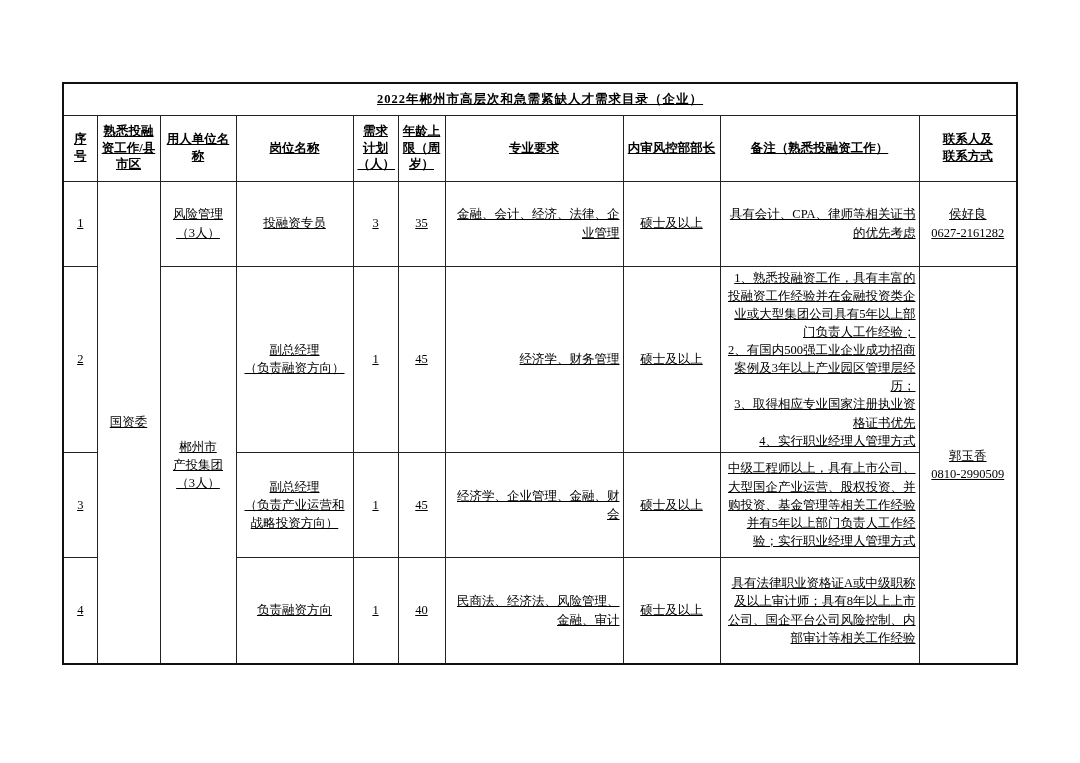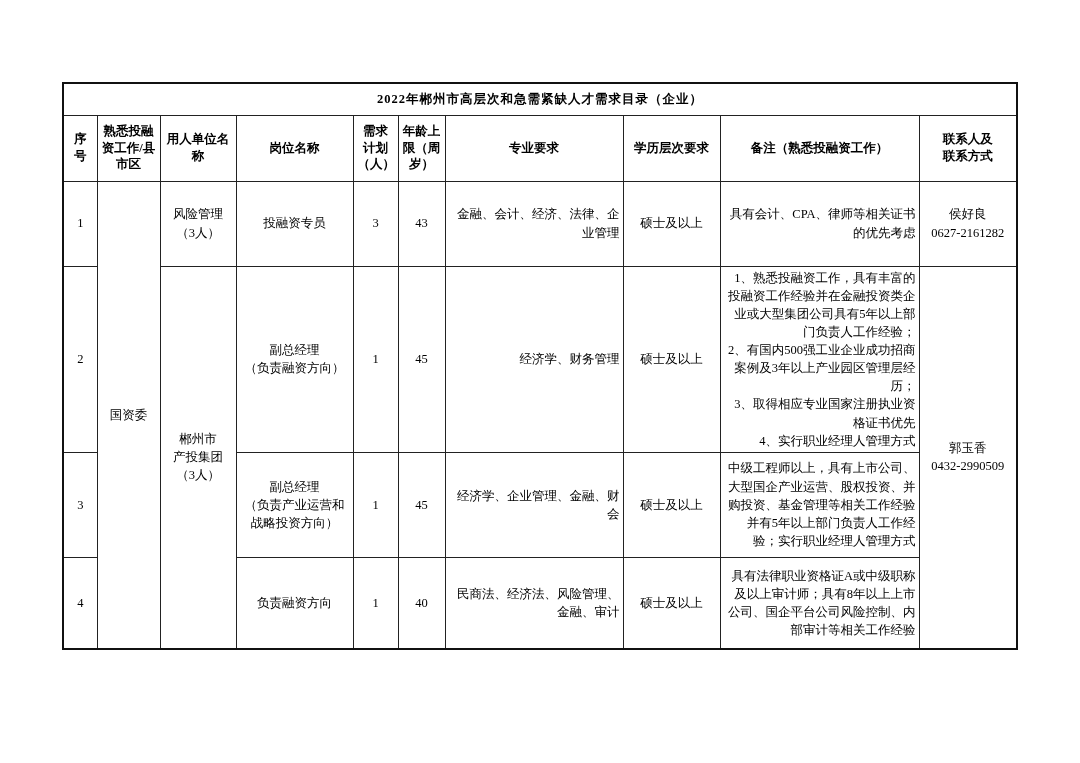--- a/index.html
+++ b/index.html
@@ -31,20 +31,21 @@
   }
   table.catalog td {
     border: 1px solid #222222;
     overflow: hidden;
     vertical-align: middle;
     font-size: 12.5px;
     line-height: 1.45;
     white-space: pre-line;
     padding: 2px 3px;
     box-sizing: border-box;
+    text-decoration: underline;
   }
   td.title-cell {
     height: 32px;
     text-align: center;
     font-weight: bold;
     font-size: 25px;
     letter-spacing: 1px;
     line-height: 1.1;
     white-space: nowrap;
   }
@@ -54,21 +55,21 @@
     font-weight: bold;
     font-size: 12.5px;
     line-height: 1.35;
     padding: 2px 4px;
   }
   .center { text-align: center; }
   .left   { text-align: right; padding: 4px 4px; }
   tr.row-1 td { height: 85px; }
   tr.row-2 td { height: 176px; }
   tr.row-3 td { height: 105px; }
-  tr.row-4 td { height: 92px; }
+  tr.row-4 td { height: 107px; }
 </style>
 </head>
 <body>
 
 <div class="page">
   <div class="sheet">
     <table class="catalog">
       <colgroup>
         <col style="width:34px">
         <col style="width:63px">
@@ -88,34 +89,34 @@
       </tr>
 
       <tr class="header-row">
         <td>序号</td>
         <td>熟悉投融资工作/县市区</td>
         <td>用人单位名称</td>
         <td>岗位名称</td>
         <td>需求计划（人）</td>
         <td>年龄上限（周岁）</td>
         <td>专业要求</td>
-        <td>学历层次要求</td>
+        <td>内审风控部部长</td>
         <td>备注（熟悉投融资工作）</td>
         <td>联系人及
 联系方式</td>
       </tr>
 
       <tr class="row-1">
         <td class="center">1</td>
         <td class="center" rowspan="4">国资委</td>
         <td class="center">风险管理
 （3人）</td>
         <td class="center">投融资专员</td>
         <td class="center">3</td>
-        <td class="center">43</td>
+        <td class="center">35</td>
         <td class="left">金融、会计、经济、法律、企业管理</td>
         <td class="center">硕士及以上</td>
         <td class="left">具有会计、CPA、律师等相关证书的优先考虑</td>
         <td class="center">侯好良
 0627-2161282</td>
       </tr>
 
       <tr class="row-2">
         <td class="center">2</td>
         <td class="center" rowspan="3">郴州市
@@ -125,21 +126,21 @@
 （负责融资方向）</td>
         <td class="center">1</td>
         <td class="center">45</td>
         <td class="left">经济学、财务管理</td>
         <td class="center">硕士及以上</td>
         <td class="left">1、熟悉投融资工作，具有丰富的投融资工作经验并在金融投资类企业或大型集团公司具有5年以上部门负责人工作经验；
 2、有国内500强工业企业成功招商案例及3年以上产业园区管理层经历；
 3、取得相应专业国家注册执业资格证书优先
 4、实行职业经理人管理方式</td>
         <td class="center" rowspan="3">郭玉香
-0432-2990509</td>
+0810-2990509</td>
       </tr>
 
       <tr class="row-3">
         <td class="center">3</td>
         <td class="center">副总经理
 （负责产业运营和
 战略投资方向）</td>
         <td class="center">1</td>
         <td class="center">45</td>
         <td class="left">经济学、企业管理、金融、财会</td>

